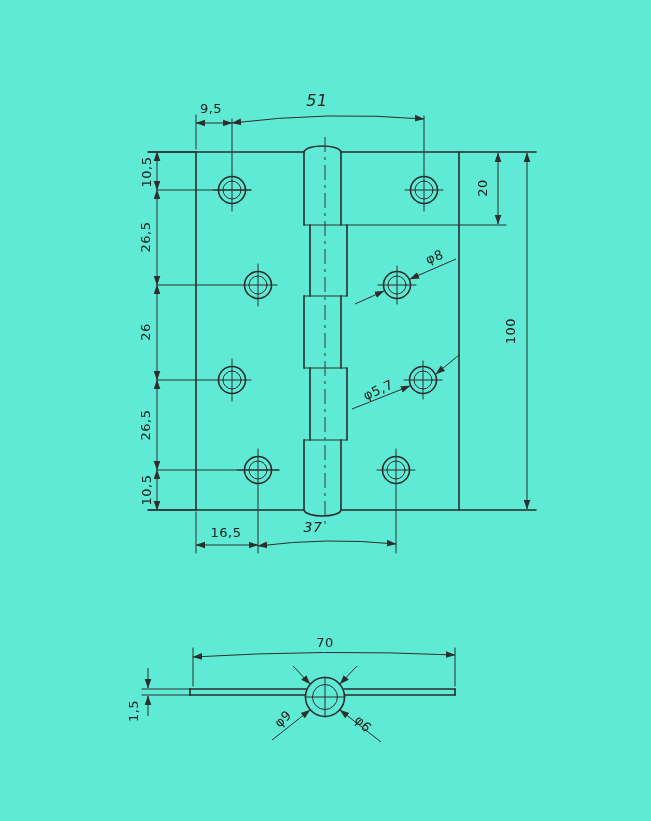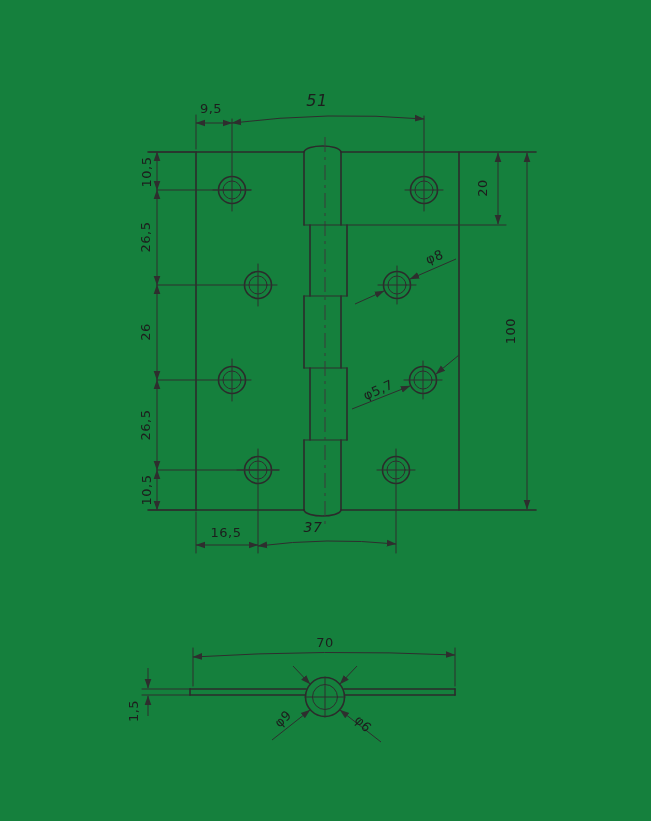--- a/index.html
+++ b/index.html
@@ -1,17 +1,17 @@
 <!DOCTYPE html>
 <html><head>
 <meta charset="utf-8">
 <style>
   html,body{margin:0;padding:0;background:#ffffff;}
   .sheet{
-    width:651px;height:821px;position:relative;background:#15803d;
+    width:651px;height:821px;position:relative;background:#5eead4;
     font-family:"DejaVu Sans", sans-serif;overflow:hidden;
   }
   svg{position:absolute;left:0;top:0;}
   .outline{stroke:#2b2b2b;stroke-width:1.6;fill:none;stroke-linecap:round;}
   .thin{stroke:#2e2e2e;stroke-width:1.0;fill:none;stroke-linecap:round;}
   .dim{stroke:#2e2e2e;stroke-width:1.0;fill:none;}
   .cl{stroke:#3a3a3a;stroke-width:1.0;fill:none;stroke-dasharray:15 5 3 5;}
   text{fill:#1d1d1d;font-size:13px;letter-spacing:0.5px;}
   .hand{font-size:16px;font-style:italic;}
   .hand2{font-size:14px;font-style:italic;}

